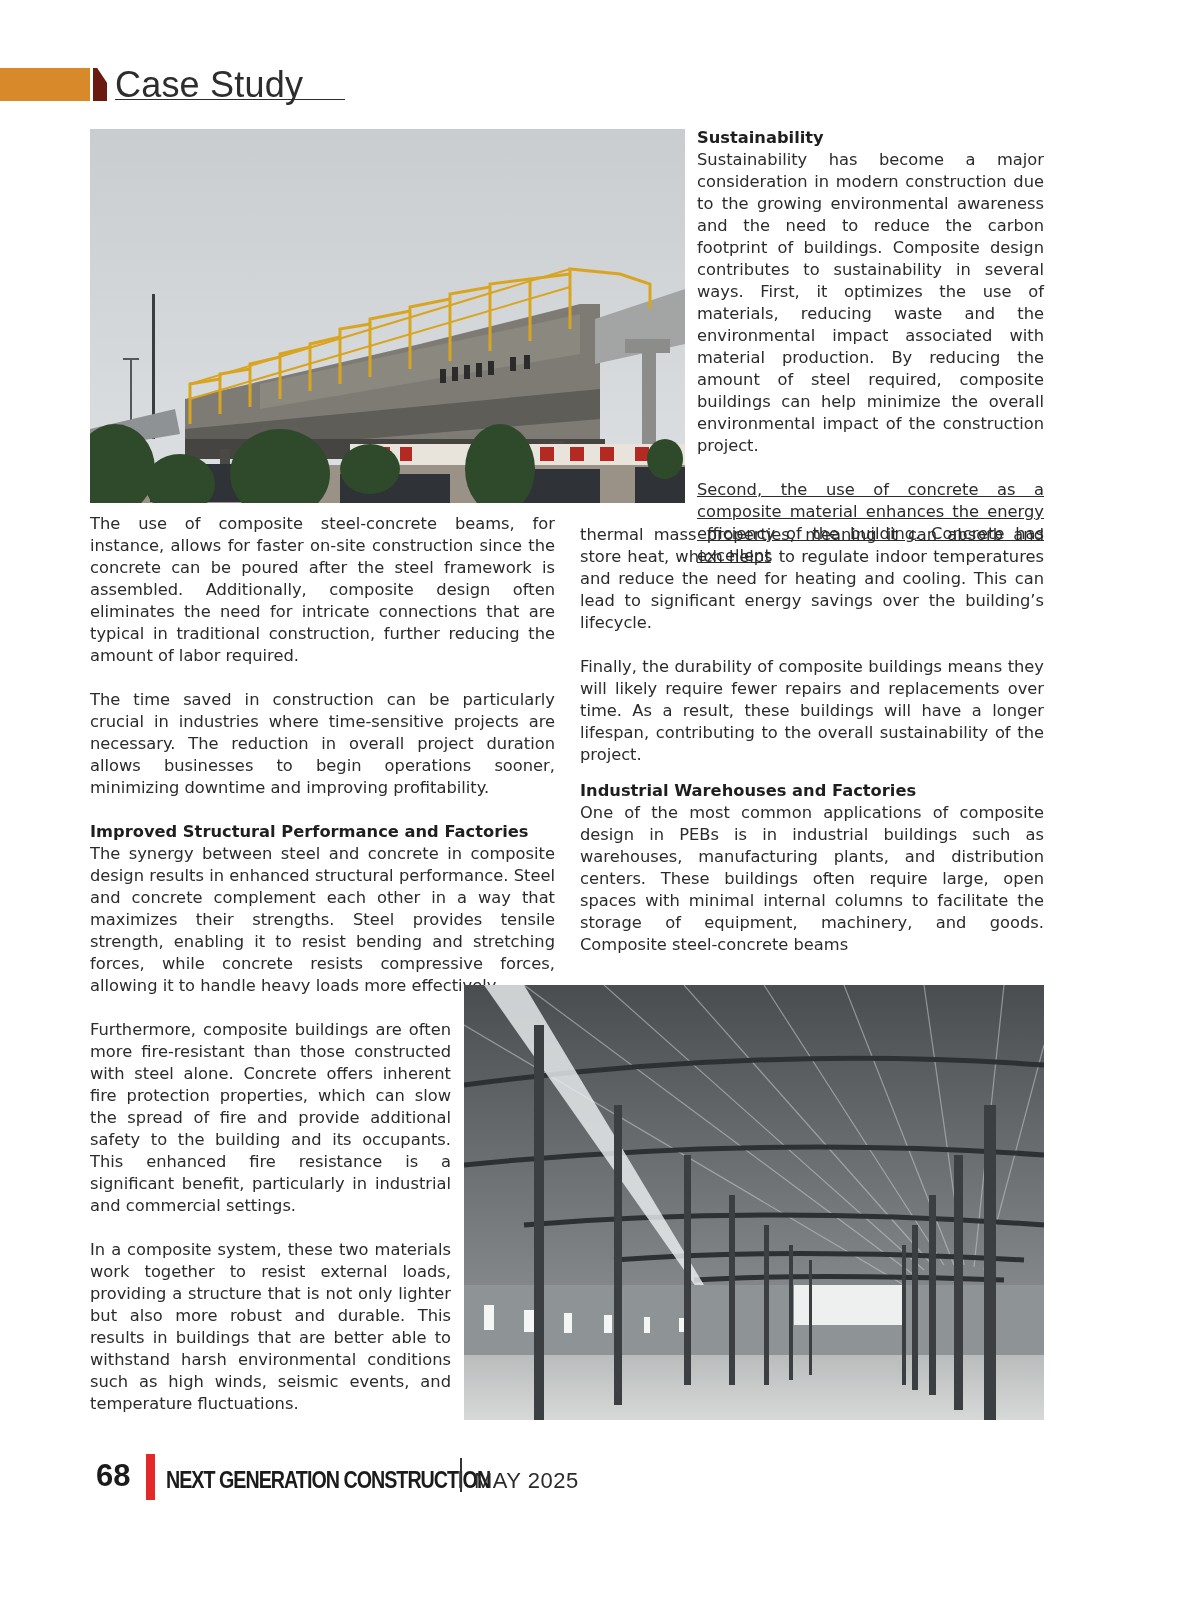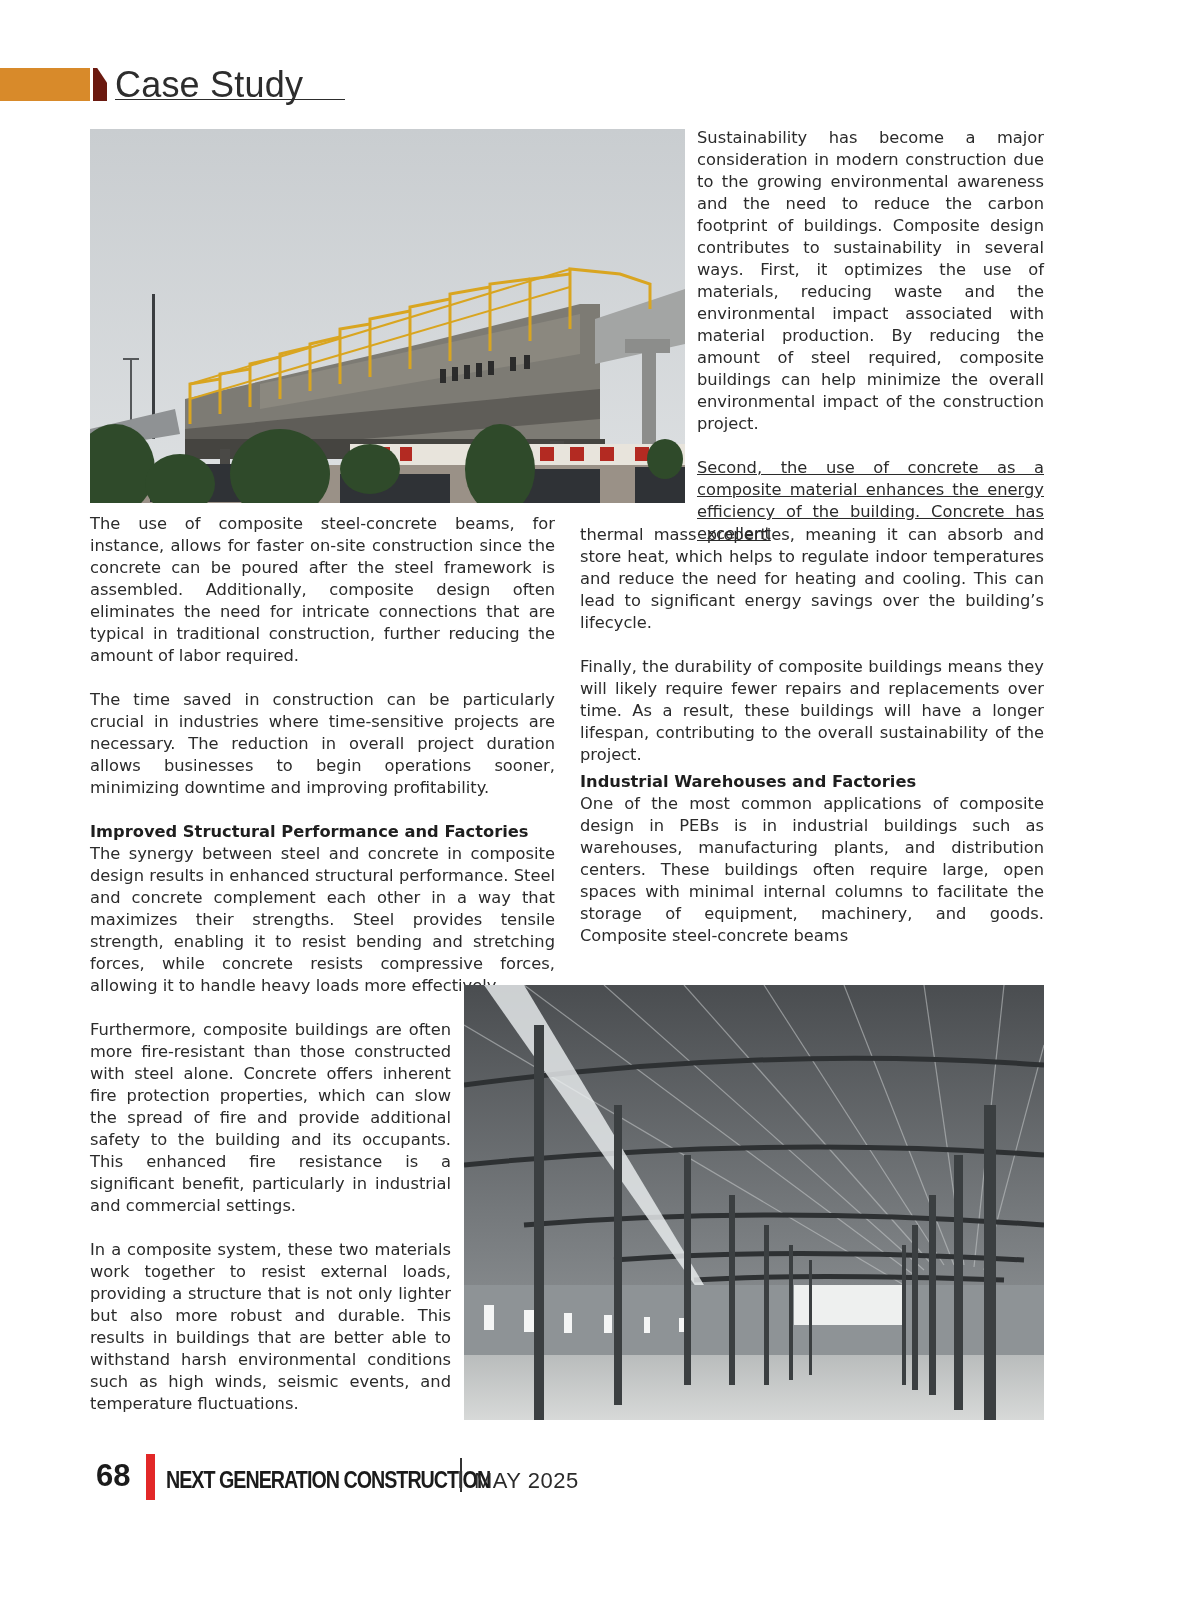--- a/index.html
+++ b/index.html
@@ -132,27 +132,28 @@
         <ellipse cx="90" cy="355" rx="35" ry="30"></ellipse>
       <ellipse cx="190" cy="345" rx="50" ry="45"></ellipse>
         <ellipse cx="280" cy="340" rx="30" ry="25"></ellipse>
       <ellipse cx="410" cy="340" rx="35" ry="45"></ellipse>
         <ellipse cx="575" cy="330" rx="18" ry="20"></ellipse>
     </g>
   </svg>
 </div>
 
 <div class="abs txt" style="left:697px; top:127px; width:347px;">
+  <span class="sub">Sustainability</span>
   <p>Sustainability has become a major consideration in modern construction due to the growing environmental awareness and the need to reduce the carbon footprint of buildings. Composite design contributes to sustainability in several ways. First, it optimizes the use of materials, reducing waste and the environmental impact associated with material production. By reducing the amount of steel required, composite buildings can help minimize the overall environmental impact of the construction project.</p>
   <p style="margin-bottom:0;text-decoration:underline;">Second, the use of concrete as a composite material enhances the energy efficiency of the building. Concrete has excellent</p>
 </div>
 
 <div class="abs txt" style="left:580px; top:524px; width:464px;">
   <p>thermal mass properties, meaning it can absorb and store heat, which helps to regulate indoor temperatures and reduce the need for heating and cooling. This can lead to significant energy savings over the building’s lifecycle.</p>
-  <p style="margin-bottom:5px;">Finally, the durability of composite buildings means they will likely require fewer repairs and replacements over time. As a result, these buildings will have a longer lifespan, contributing to the overall sustainability of the project.</p>
+  <p style="margin-bottom:14px;">Finally, the durability of composite buildings means they will likely require fewer repairs and replacements over time. As a result, these buildings will have a longer lifespan, contributing to the overall sustainability of the project.</p>
   <span class="sub">Industrial Warehouses and Factories</span>
   <p>One of the most common applications of composite design in PEBs is in industrial buildings such as warehouses, manufacturing plants, and distribution centers. These buildings often require large, open spaces with minimal internal columns to facilitate the storage of equipment, machinery, and goods. Composite steel-concrete beams</p>
 </div>
 
 <div class="abs txt" style="left:90px; top:513px; width:465px;">
   <p>The use of composite steel-concrete beams, for instance, allows for faster on-site construction since the concrete can be poured after the steel framework is assembled. Additionally, composite design often eliminates the need for intricate connections that are typical in traditional construction, further reducing the amount of labor required.</p>
   <p>The time saved in construction can be particularly crucial in industries where time-sensitive projects are necessary. The reduction in overall project duration allows businesses to begin operations sooner, minimizing downtime and improving profitability.</p>
   <span class="sub">Improved Structural Performance and Factories</span>
   <p>The synergy between steel and concrete in composite design results in enhanced structural performance. Steel and concrete complement each other in a way that maximizes their strengths. Steel provides tensile strength, enabling it to resist bending and stretching forces, while concrete resists compressive forces, allowing it to handle heavy loads more effectively.</p>
 </div>

